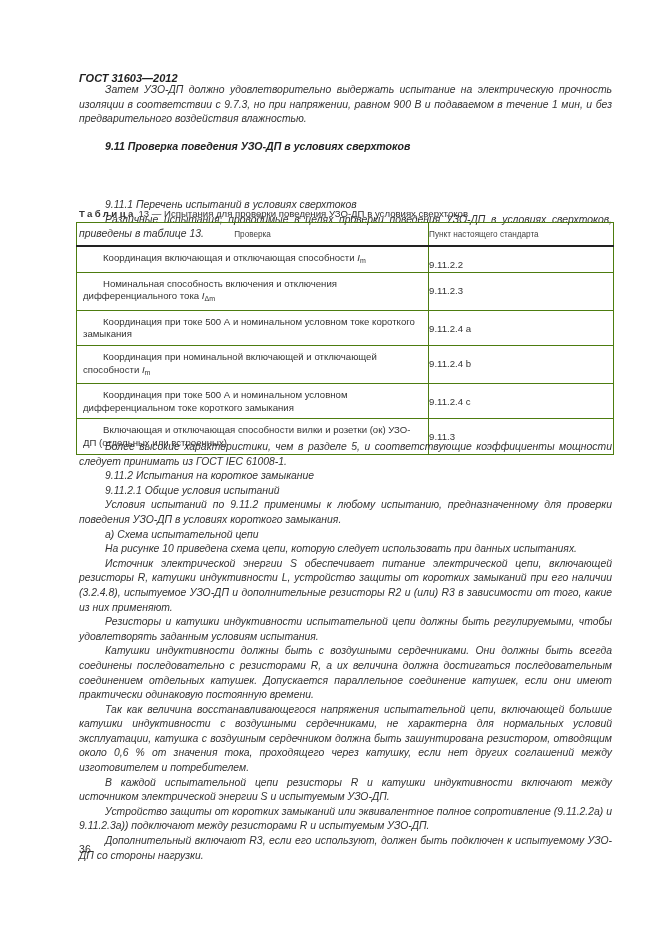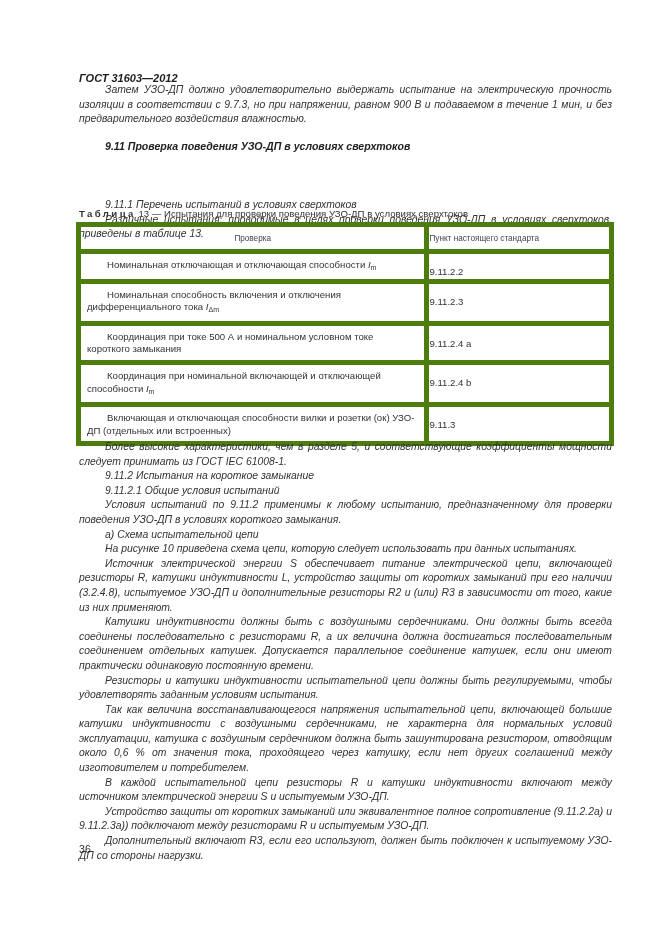--- a/index.html
+++ b/index.html
@@ -25,21 +25,21 @@
     .table-caption {
       position: absolute; left: 79px; top: 208px;
       font-size: 9.6px; color: #333;
     }
     .table-caption .spaced { letter-spacing: 2.4px; font-weight: bold; }
     table.tbl {
       position: absolute; left: 76px; top: 222px; width: 538px;
       border-collapse: collapse; font-size: 9.6px; color: #333;
     }
     table.tbl td, table.tbl th {
-      border: 5px solid #4d7c0f; vertical-align: top; padding: 0;
+      border: 1px solid #4d7c0f; vertical-align: top; padding: 0;
     }
     table.tbl th {
       font-weight: normal; font-size: 8.2px; height: 22px; vertical-align: middle;
       border-bottom: 2px solid #222; color: #444;
     }
     .col1 { width: 353px; }
     .col2 { width: 185px; text-align: left; }
     .cell1 {
       padding: 5px 6px 4px 6px; line-height: 12.6px; text-indent: 20px; text-align: left;
     }
@@ -75,21 +75,21 @@
   </div>
 
   <table class="tbl">
     <tbody>
         <tr>
       <th class="col1">Проверка</th>
       <th class="col2">Пункт настоящего стандарта</th>
     </tr>
     <tr class="r1">
       <td class="col1">
-            <div class="cell1"><span>Номинальная отключающая и отключающая способности </span><i>I</i><sub>m</sub></div>
+            <div class="cell1"><span>Координация включающая и отключающая способности </span><i>I</i><sub>m</sub></div>
           </td>
       <td class="col2">
             <div class="cell2">9.11.2.2</div>
           </td>
     </tr>
     <tr class="r2">
       <td class="col1">
             <div class="cell1"><span>Номинальная способность включения и отключения дифференциального тока </span><i>I</i><sub>Δm</sub></div>
           </td>
       <td class="col2">
@@ -105,41 +105,49 @@
           </td>
     </tr>
     <tr class="r4">
       <td class="col1">
             <div class="cell1"><span>Координация при номинальной включающей и отключающей способности </span><i>I</i><sub>m</sub></div>
           </td>
       <td class="col2">
             <div class="cell2">9.11.2.4 b</div>
           </td>
     </tr>
+    <tr class="r5">
+      <td class="col1">
+            <div class="cell1"><span>Координация при токе 500 А и номинальном условном дифференциальном токе короткого замыкания</span></div>
+          </td>
+      <td class="col2">
+            <div class="cell2">9.11.2.4 c</div>
+          </td>
+    </tr>
     <tr class="r6">
       <td class="col1">
             <div class="cell1"><span>Включающая и отключающая способности вилки и розетки (ок) УЗО-ДП (отдельных или встроенных)</span></div>
           </td>
       <td class="col2">
             <div class="cell2">9.11.3</div>
           </td>
     </tr>
   </tbody>
     </table>
 
   <div class="body-text" style="top:440px;">
     <p class="para">Более высокие характеристики, чем в разделе 5, и соответствующие коэффициенты мощности следует принимать из ГОСТ IEC 61008-1.</p>
     <p class="para">9.11.2 Испытания на короткое замыкание</p>
     <p class="para">9.11.2.1 Общие условия испытаний</p>
     <p class="para">Условия испытаний по 9.11.2 применимы к любому испытанию, предназначенному для проверки поведения УЗО-ДП в условиях короткого замыкания.</p>
     <p class="para">а) Схема испытательной цепи</p>
     <p class="para">На рисунке 10 приведена схема цепи, которую следует использовать при данных испытаниях.</p>
     <p class="para">Источник электрической энергии S обеспечивает питание электрической цепи, включающей резисторы R, катушки индуктивности L, устройство защиты от коротких замыканий при его наличии (3.2.4.8), испытуемое УЗО-ДП и дополнительные резисторы R2 и (или) R3 в зависимости от того, какие из них применяют.</p>
+    <p class="para">Резисторы и катушки индуктивности испытательной цепи должны быть регулируемыми, чтобы удовлетворять заданным условиям испытания.</p>
     <p class="para">Катушки индуктивности должны быть с воздушными сердечниками. Они должны быть всегда соединены последовательно с резисторами R, а их величина должна достигаться последовательным соединением отдельных катушек. Допускается параллельное соединение катушек, если они имеют практически одинаковую постоянную времени.</p>
-    <p class="para">Резисторы и катушки индуктивности испытательной цепи должны быть регулируемыми, чтобы удовлетворять заданным условиям испытания.</p>
     <p class="para">Так как величина восстанавливающегося напряжения испытательной цепи, включающей большие катушки индуктивности с воздушными сердечниками, не характерна для нормальных условий эксплуатации, катушка с воздушным сердечником должна быть зашунтирована резистором, отводящим около 0,6 % от значения тока, проходящего через катушку, если нет других соглашений между изготовителем и потребителем.</p>
     <p class="para">В каждой испытательной цепи резисторы R и катушки индуктивности включают между источником электрической энергии S и испытуемым УЗО-ДП.</p>
     <p class="para">Устройство защиты от коротких замыканий или эквивалентное полное сопротивление (9.11.2.2а) и 9.11.2.3а)) подключают между резисторами R и испытуемым УЗО-ДП.</p>
     <p class="para">Дополнительный включают R3, если его используют, должен быть подключен к испытуемому УЗО-ДП со стороны нагрузки.</p>
   </div>
 
   <div class="page-num">36</div>
 
 </div>
 

